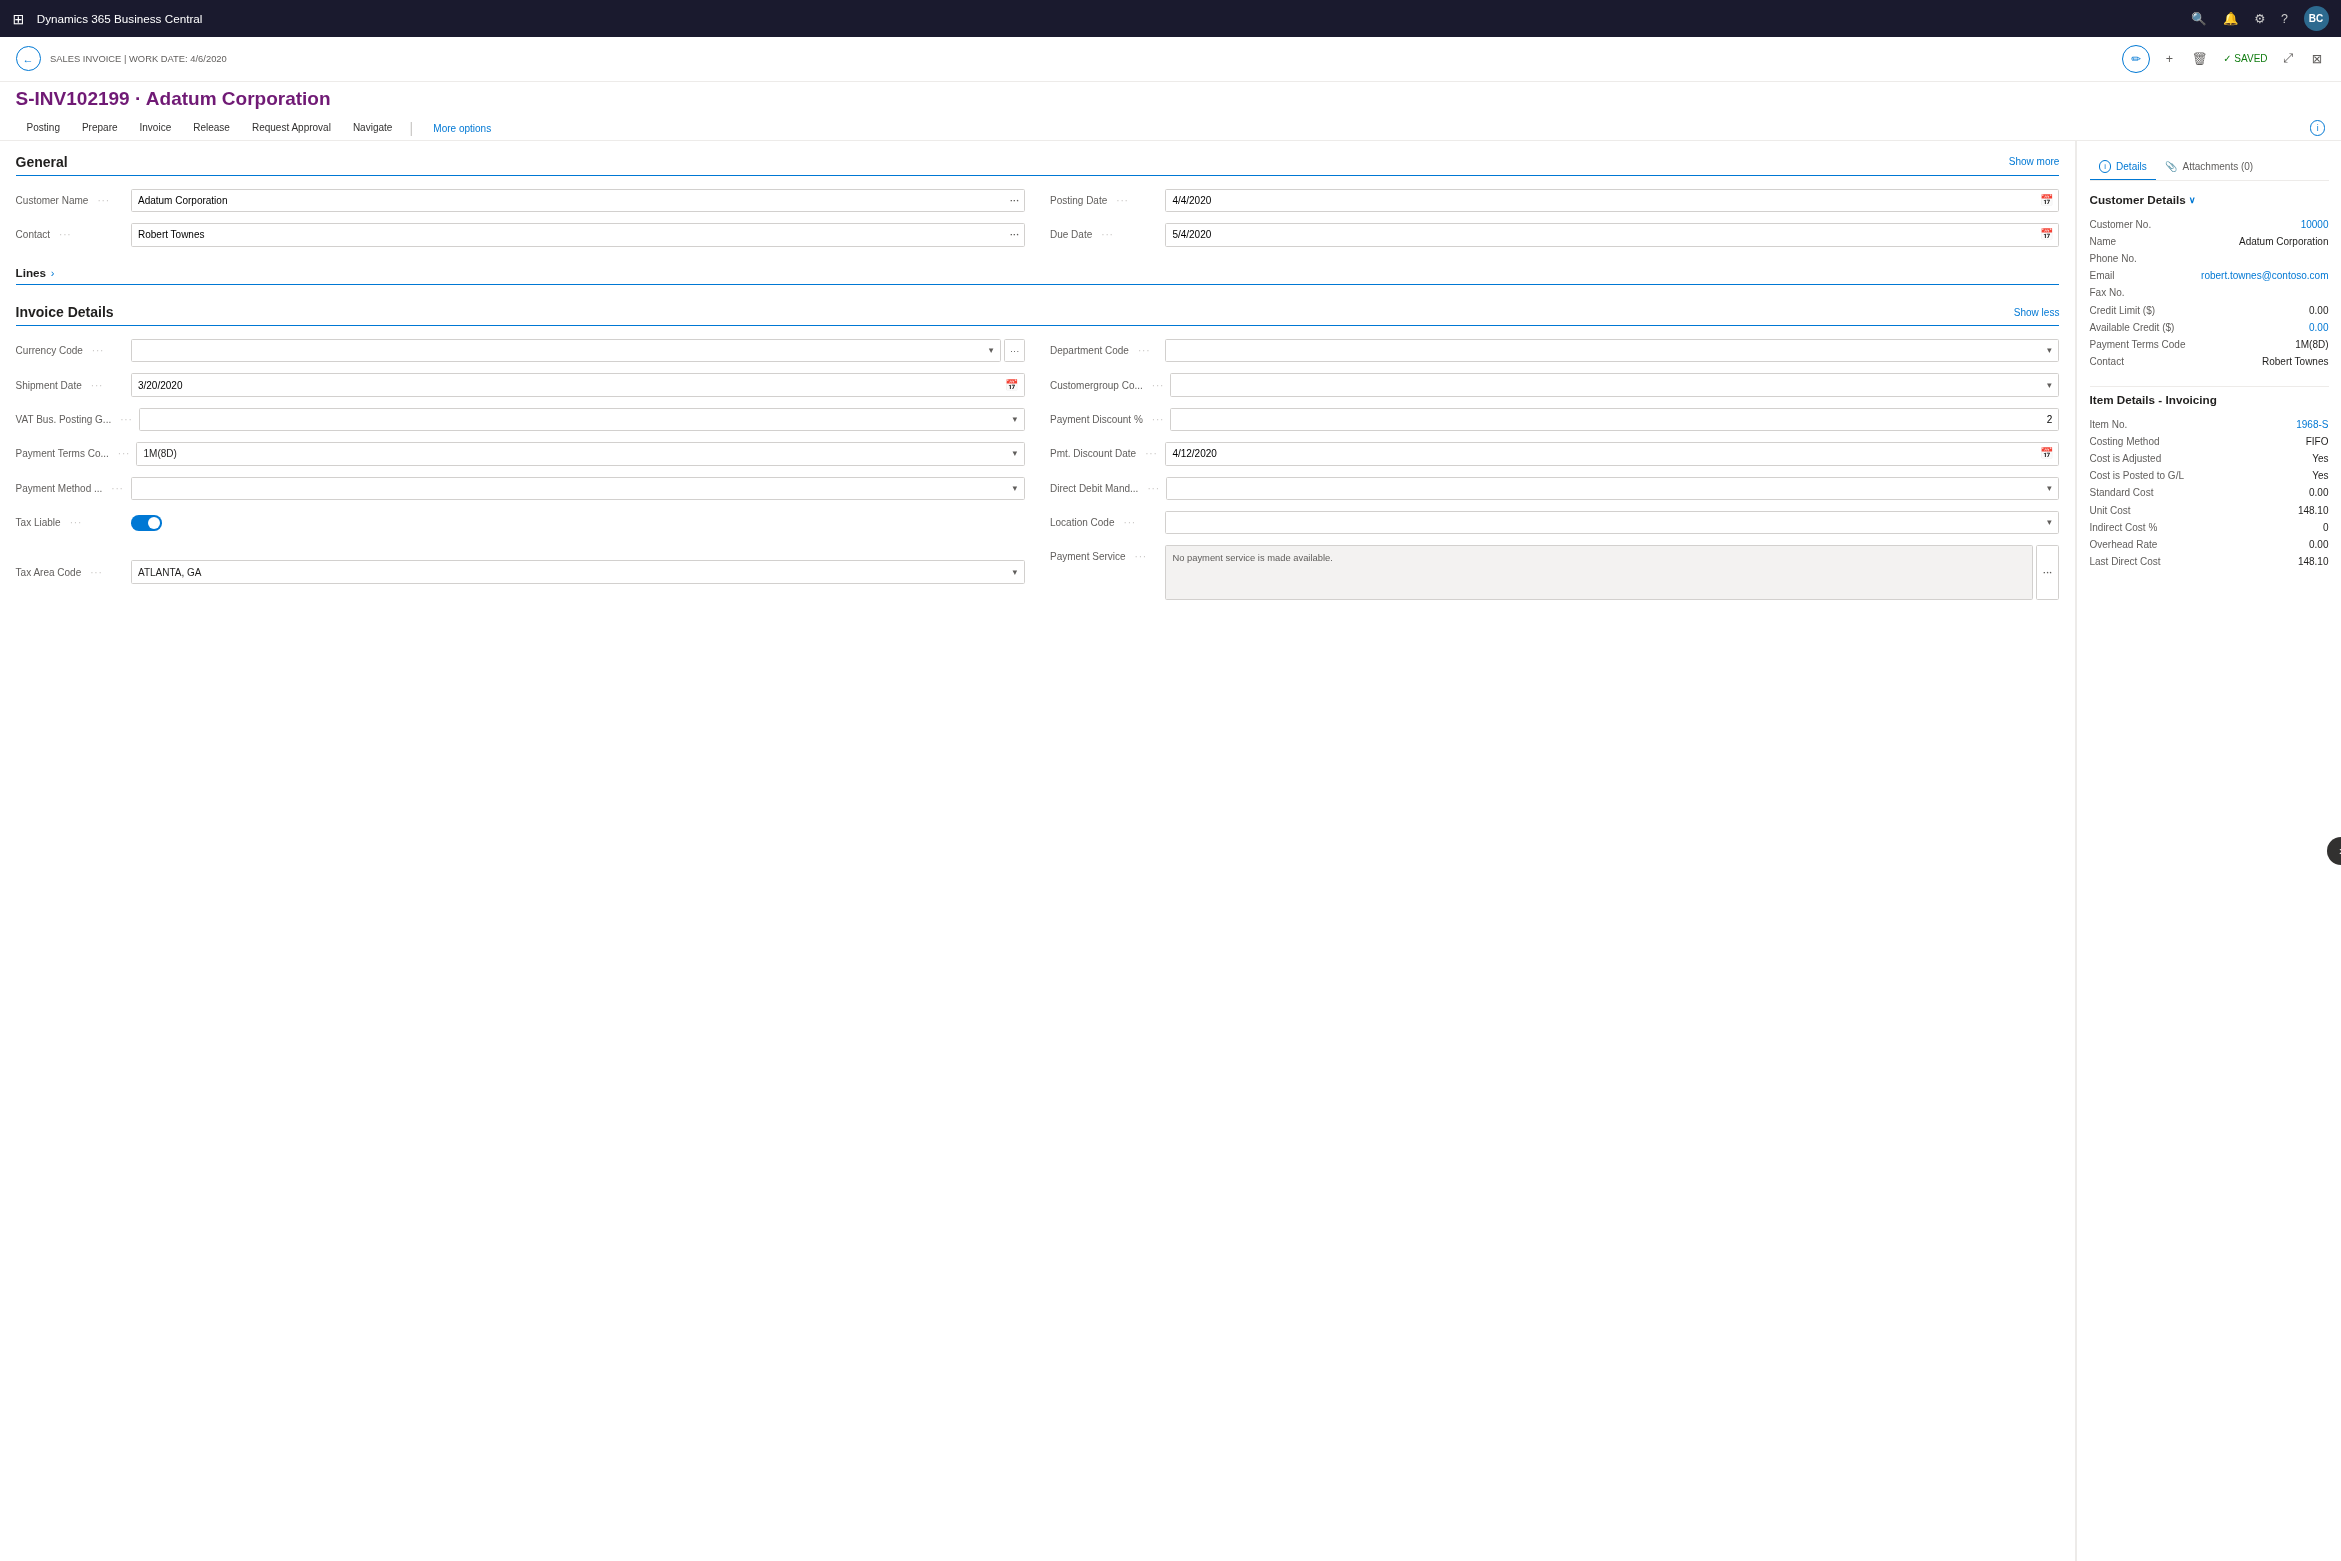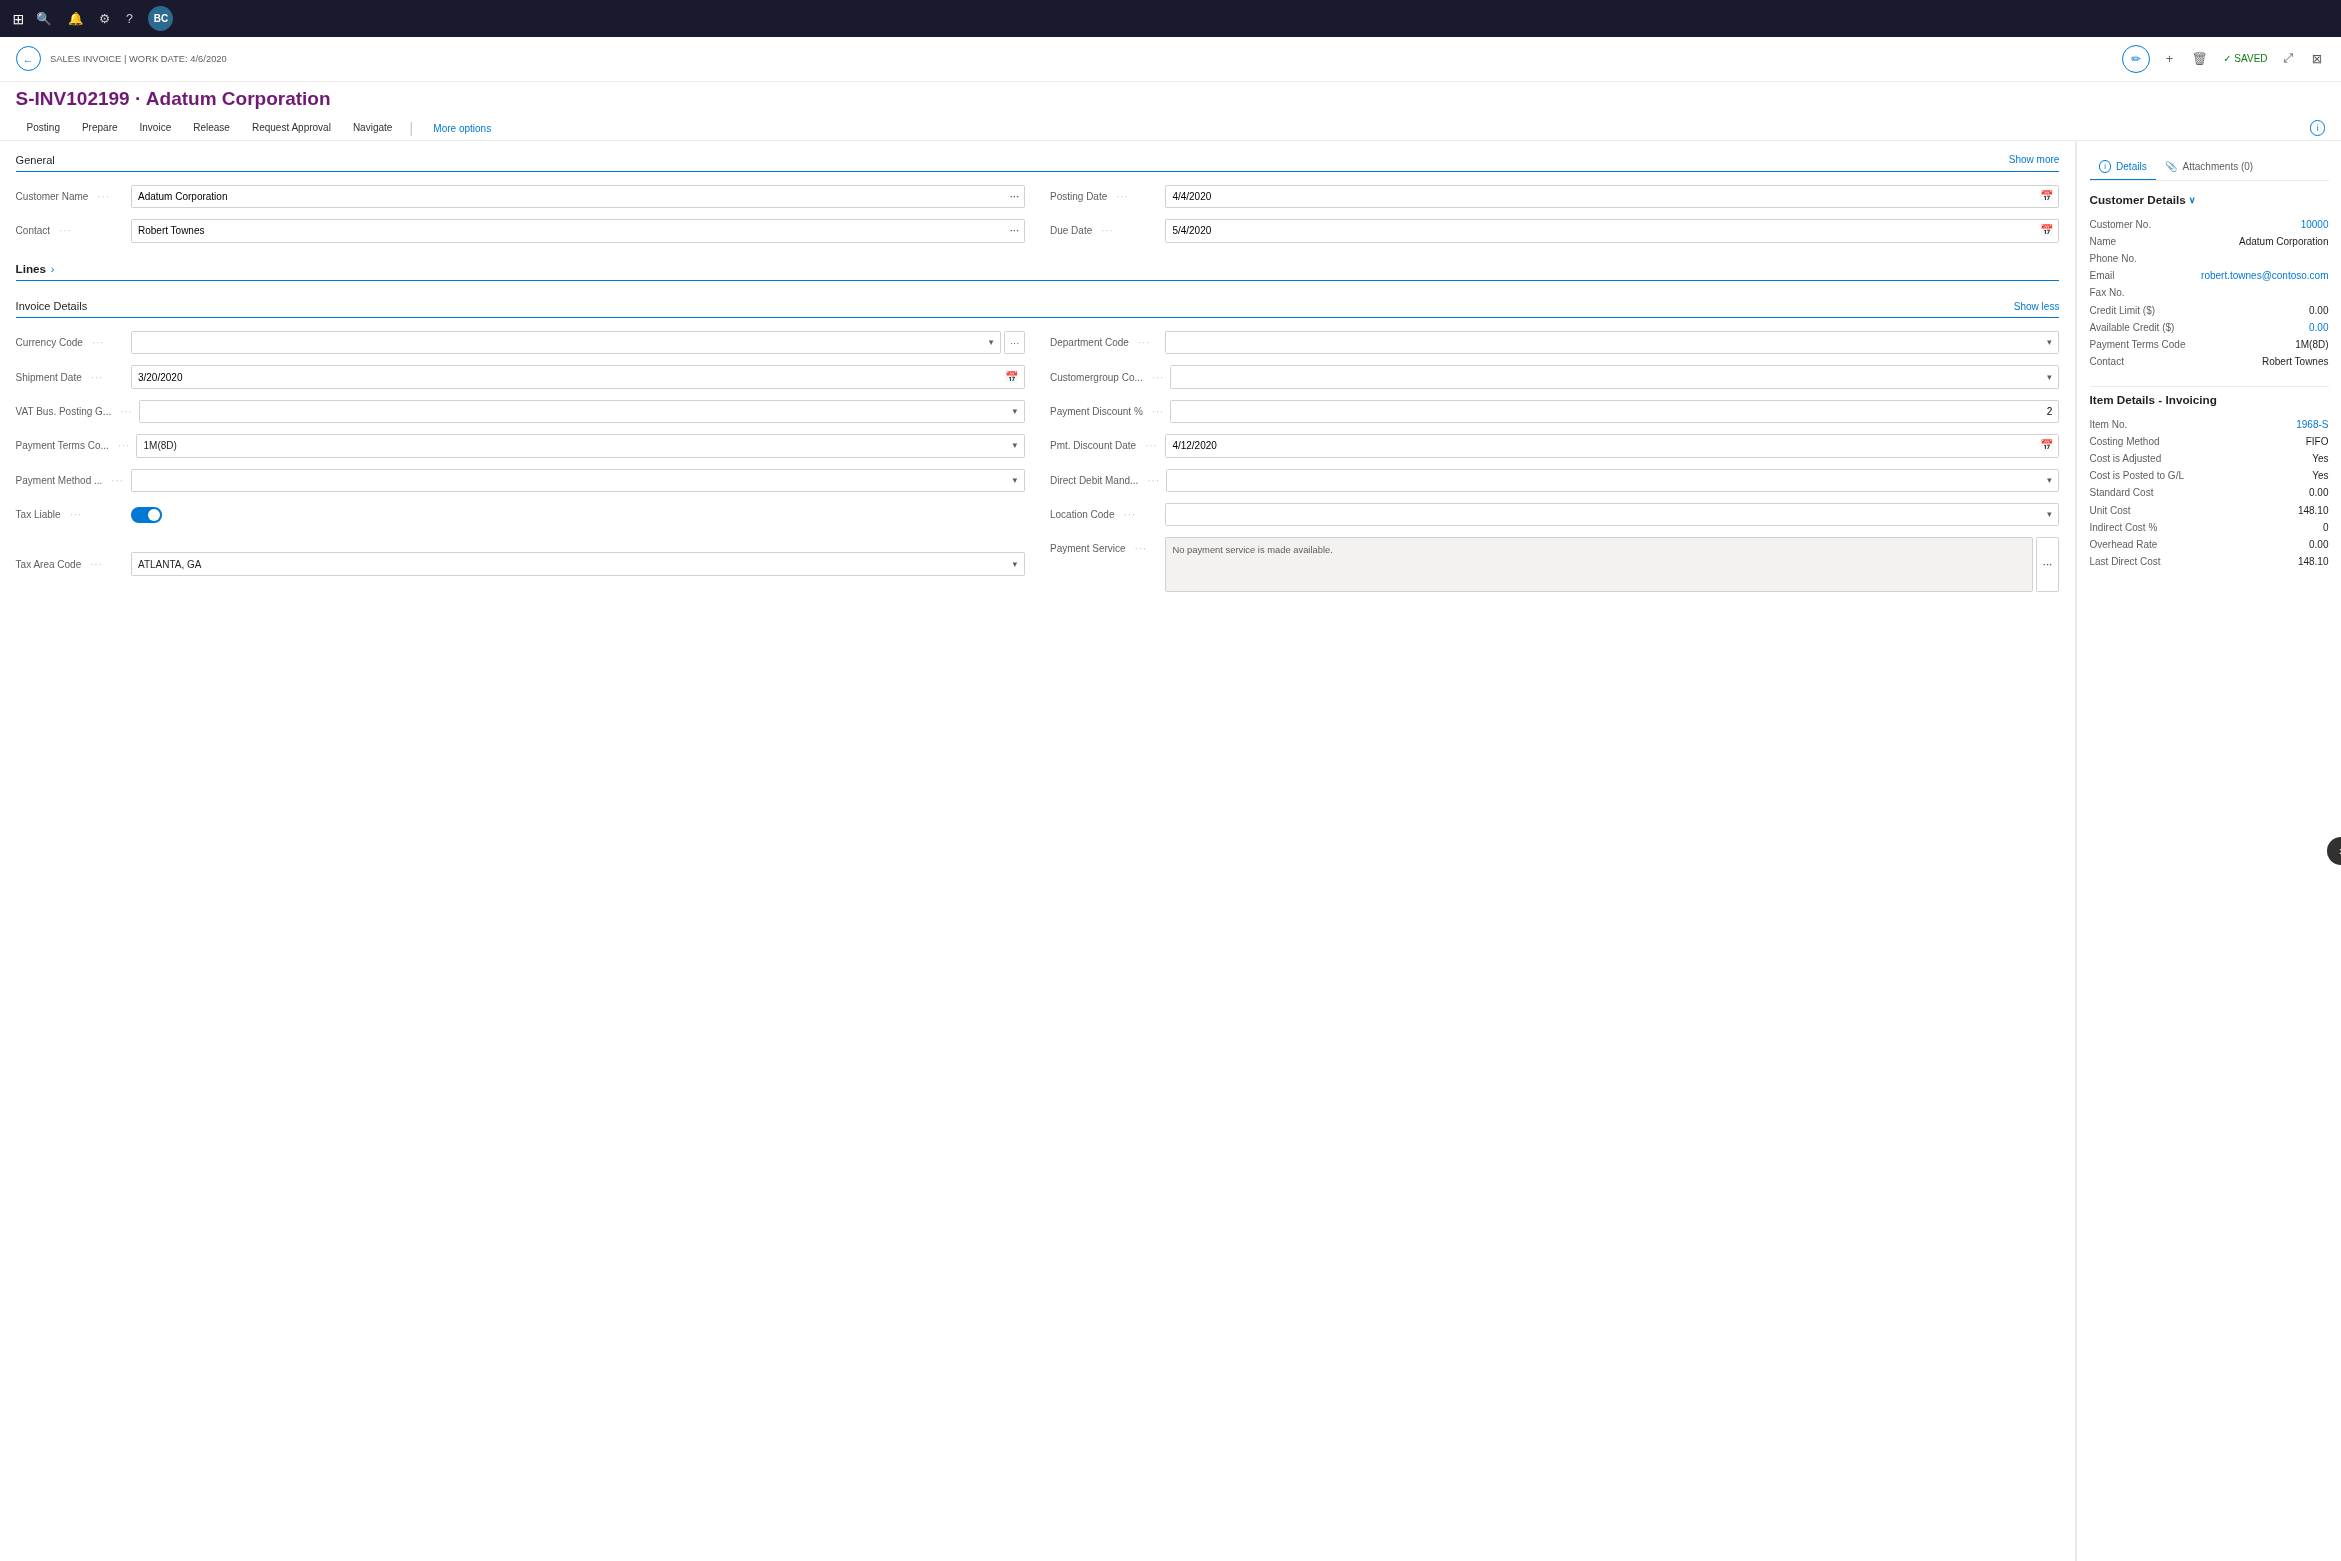--- a/index.html
+++ b/index.html
@@ -101,21 +101,21 @@
     
     .section { margin-bottom: 19px; }
     .section-header {
       display: flex;
       align-items: center;
       justify-content: space-between;
       border-bottom: 1.6px solid #0078d4;
       padding-bottom: 4.7px;
       margin-bottom: 12.5px;
     }
-    .section-title { font-size: 11px; font-weight: 400; color: #201f1e; }
+    .section-title { font-size: 14px; font-weight: 700; color: #201f1e; }
     .section-action { font-size: 10px; color: #0078d4; cursor: pointer; }
 
     
     .form-grid {
       display: grid;
       grid-template-columns: 1fr 1fr;
       gap: 9.4px 25px;
     }
     .form-field {
       display: flex;
@@ -340,20 +340,21 @@
       color: #0078d4;
       display: inline-flex; align-items: center; justify-content: center;
       font-size: 8.6px; cursor: pointer;
     }
   </style>
 </head>
 <body>
 
 <div class="topbar">
   <span class="topbar-waffle">⊞</span>
+  <span class="topbar-title">Dynamics 365 Business Central</span>
   <div class="topbar-icons">
     <span class="topbar-icon">🔍</span>
     <span class="topbar-icon">🔔</span>
     <span class="topbar-icon">⚙</span>
     <span class="topbar-icon">?</span>
     <div class="topbar-avatar">BC</div>
   </div>
 </div>
 
 <div class="content-area">

